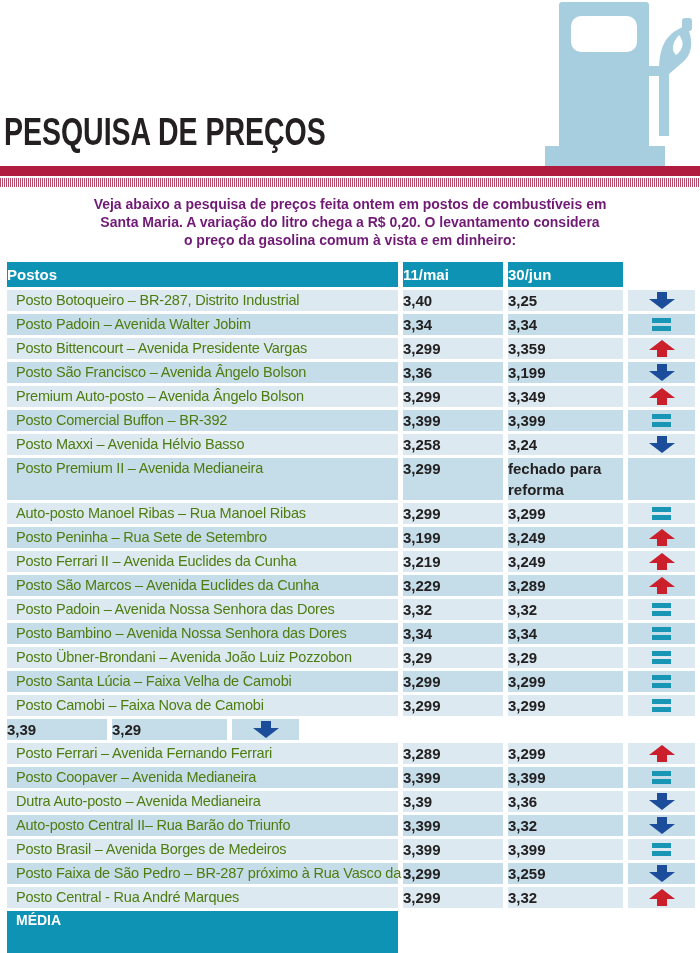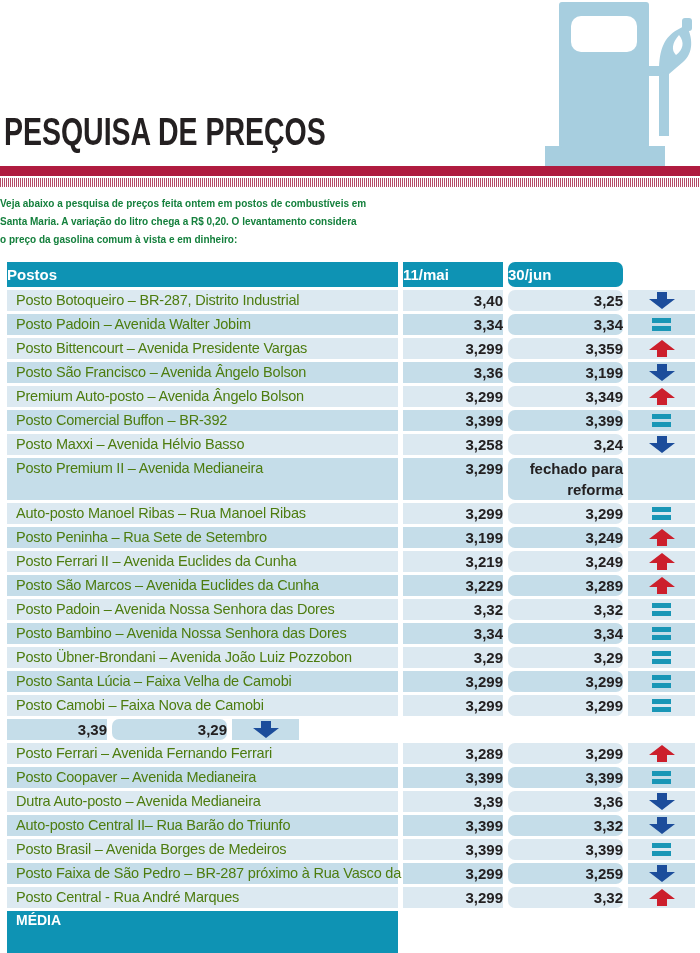--- a/index.html
+++ b/index.html
@@ -11,43 +11,43 @@
   .masthead { position:relative; height:166px; }
   .title { position:absolute; left:4px; top:110px; font-size:39px; font-weight:bold;
            color:#242021; transform:scaleX(.73); transform-origin:left center;
            white-space:nowrap; letter-spacing:0; }
   .pump { position:absolute; top:0; left:543px; width:154px; height:166px; }
   .bar-solid { height:10px; background:#b01c40; }
   .bar-stripes { height:9px; margin-top:2px;
     background:repeating-linear-gradient(90deg,#b44a67 0 1px,#ffffff 1px 2px); }
 
   
-  .intro { margin-top:8px; text-align:left; font-weight:bold; font-size:10px;
-           line-height:18px; color:#15803d; }
+  .intro { margin-top:8px; text-align:center; font-weight:bold; font-size:14px;
+           line-height:18px; color:#701a75; }
 
   
   .table { margin:13px 0 0 7px; width:688px; }
   .flexrow { display:flex; column-gap:5px; }
   .c-name  { width:391px; flex:0 0 391px; }
   .c-may   { width:100px; flex:0 0 100px; }
-  .c-jun   { width:115px; flex:0 0 115px;border-radius:7px; }
+  .c-jun   { width:115px; flex:0 0 115px; }
   .c-arrow { width:67px;  flex:0 0 67px; }
 
   .thead { margin-bottom:3px; }
   .th { background:#0e93b4; color:#ffffff; font-weight:bold; font-size:15px;
         line-height:25px; height:25px; text-align:left; }
   .th-empty { background:transparent; }
 
   .row { margin-bottom:3px; }
   .cell { min-height:21px; }
   .row.odd  .cell { background:#dce9f1; }
   .row.even .cell { background:#c5dde9; }
   .cell-name { font-size:14.5px; color:#4d7c0f; padding-left:9px; line-height:21px;
                white-space:nowrap; letter-spacing:-.2px; }
-  .cell-price { font-size:15px; font-weight:bold; color:#232021; text-align:right;
+  .cell-price { font-size:15px; font-weight:bold; color:#232021; text-align:left;
                 line-height:21px; }
   .cell-arrow { display:flex; align-items:center; justify-content:center; }
   .ticon { display:none; align-items:center; justify-content:center; line-height:0; }
   .trend-up    .icon-up    { display:flex; }
   .trend-down  .icon-down  { display:flex; }
   .trend-equal .icon-equal { display:flex; }
 
   .tfoot { margin-top:2px;flex-direction:column; }
   .tf-label { width:391px; flex:0 0 391px; background:#0e93b4; color:#fff;
               font-weight:bold; font-size:14px; line-height:19px; height:19px;

